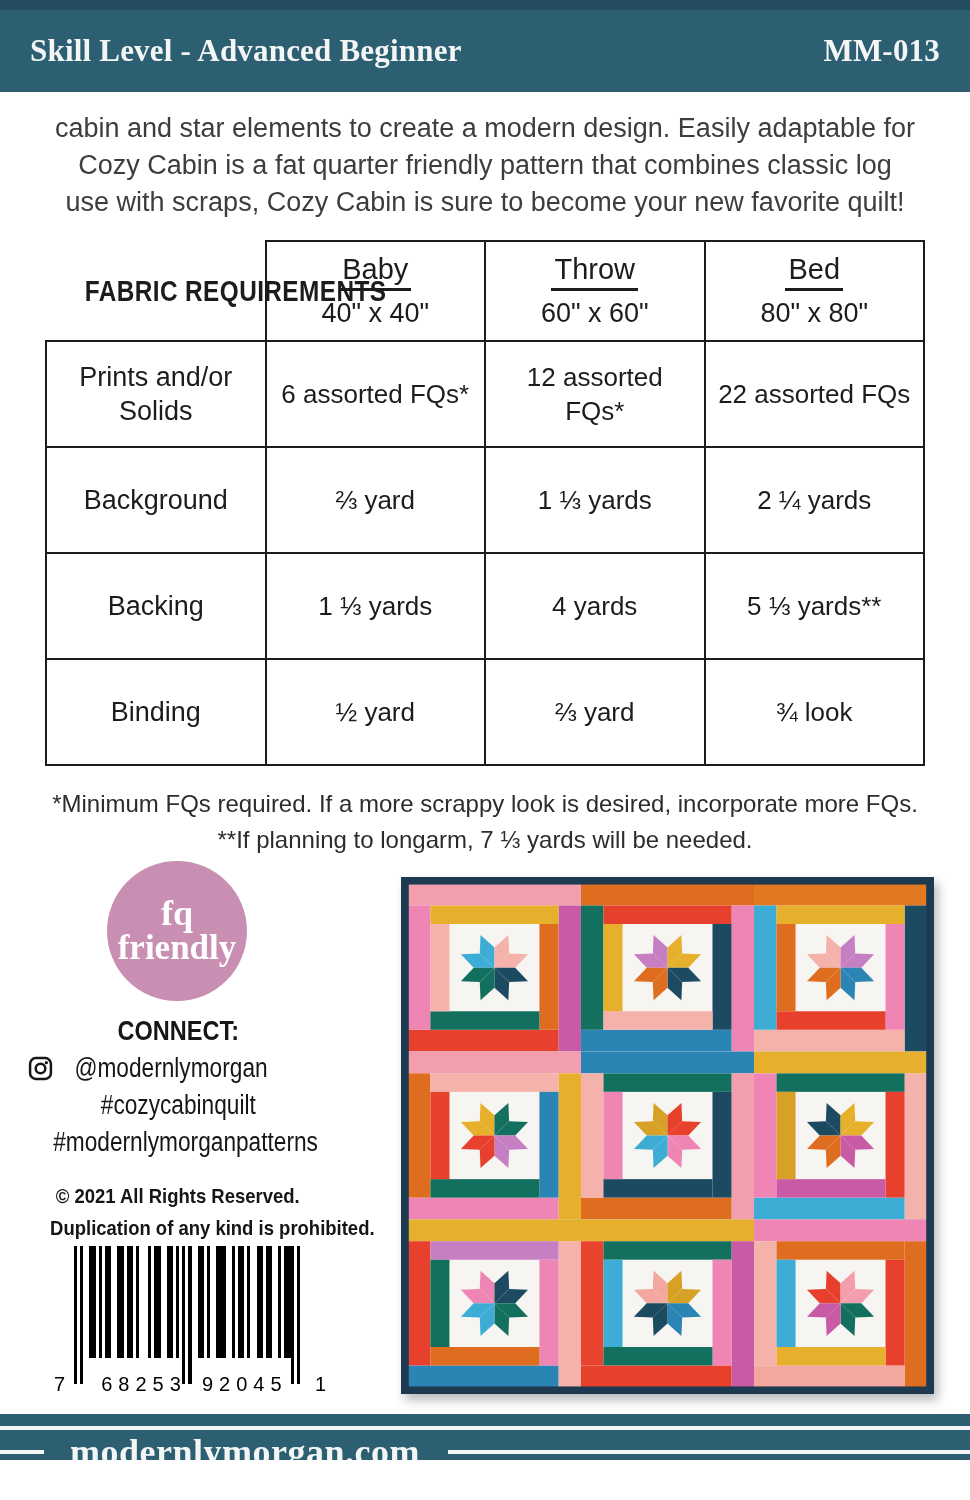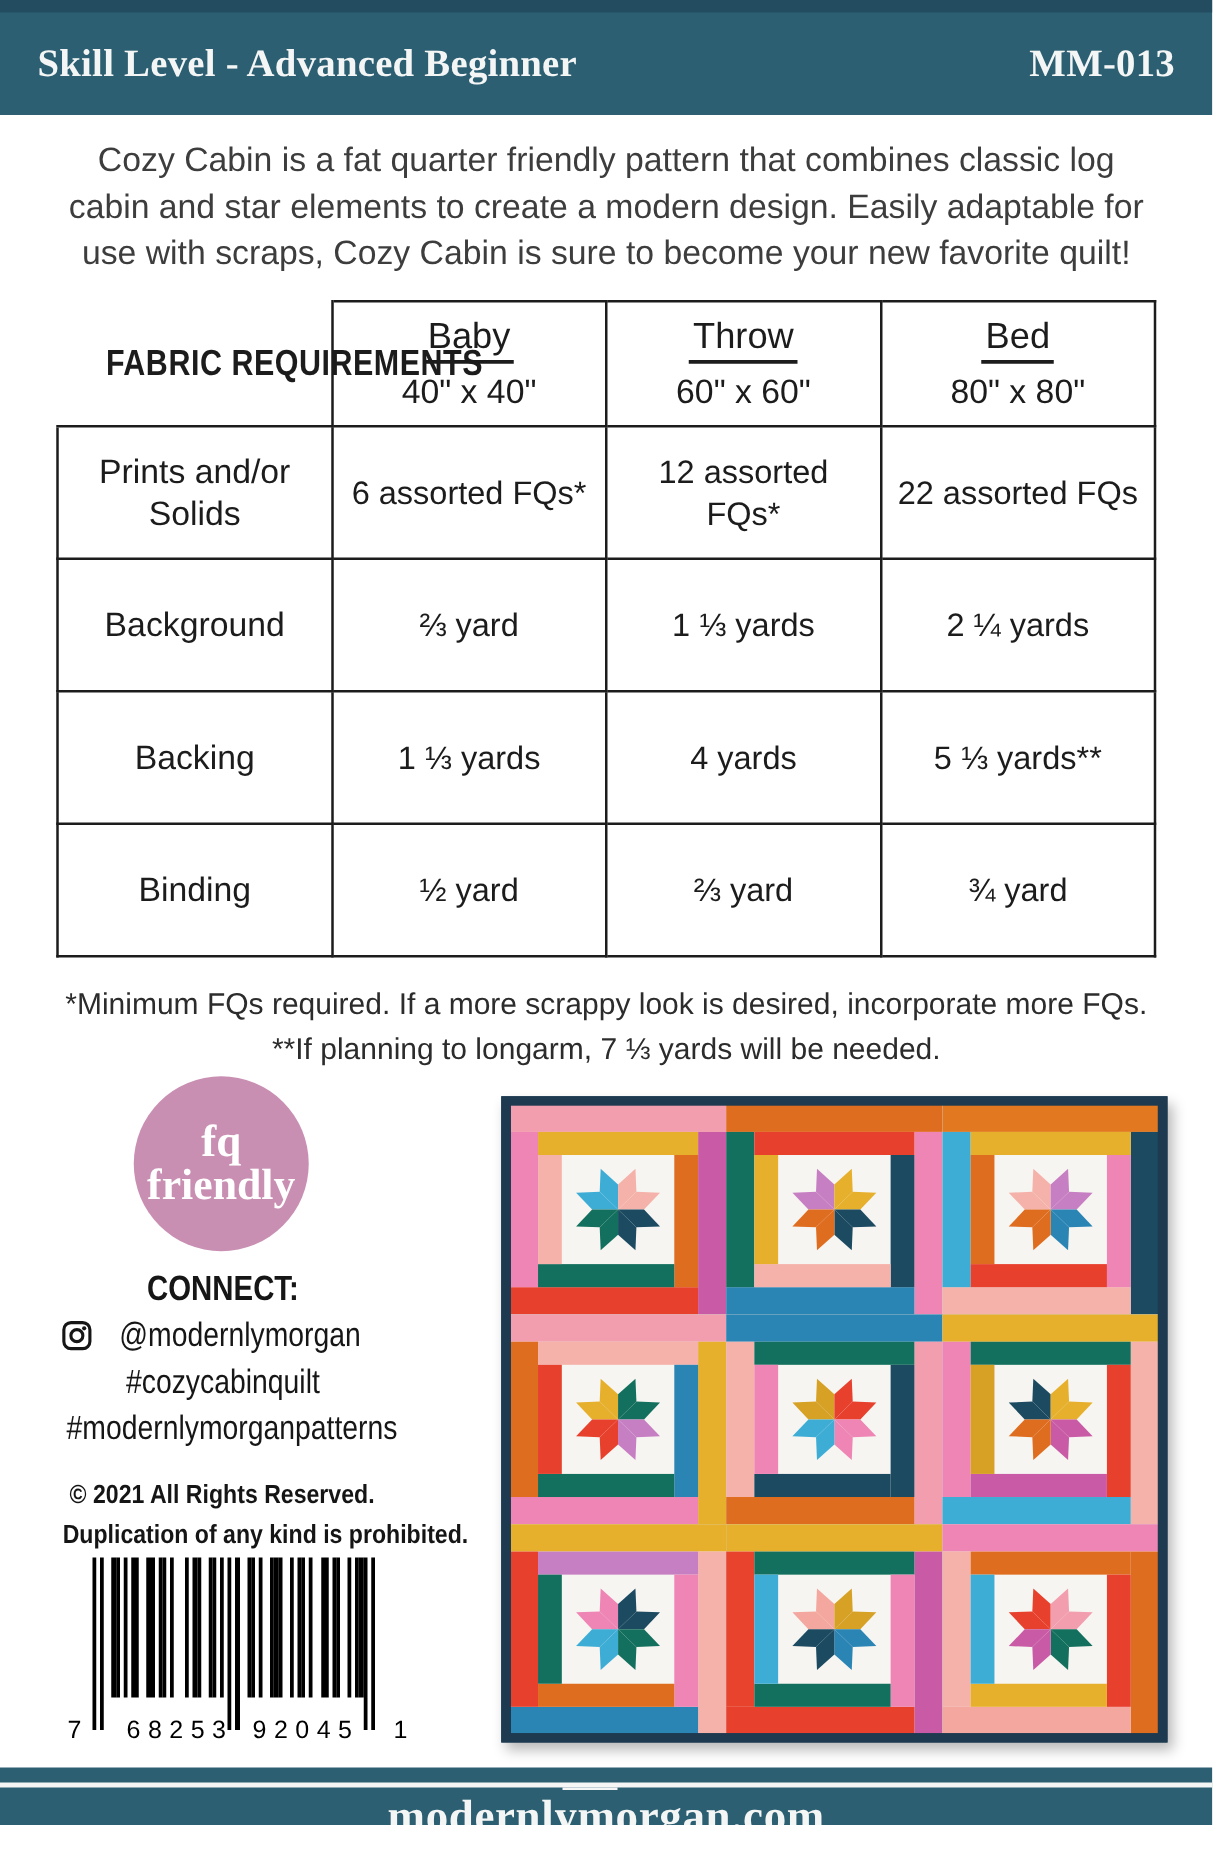--- a/index.html
+++ b/index.html
@@ -57,21 +57,21 @@
     border-radius:50%; display:flex; flex-direction:column;
     align-items:center; justify-content:center;
     font-family:"Liberation Serif", serif; font-weight:bold; color:#ffffff;
   }
   .fq-badge .l1 { font-size:36px; line-height:34px;text-align:center; }
   .fq-badge .l2 { font-size:35px; line-height:36px; }
   
   .connect { position:absolute; left:28px; top:1012px; width:300px; text-align:center; color:#161616; }
   .connect .heading { font-size:28px; font-weight:bold; line-height:38px; }
   .connect .line { font-size:27px; line-height:37px; }
-  .ig-row { display:flex; align-items:center; justify-content:center; gap:3px; }
+  .ig-row { display:flex; align-items:center; justify-content:flex-start; gap:3px; }
   .ig-icon { width:25px; height:25px; flex:0 0 auto; }
   
   .copyright { position:absolute; left:28px; top:1180px; width:300px; text-align:center; color:#151515; }
   .copyright .line { font-size:21px; line-height:32px; font-weight:bold; }
   .copyright .cond { transform:scaleX(0.88); }
   
   .barcode { position:absolute; left:62px; top:1246px; width:252px; height:150px; }
   .bars { position:absolute; left:12px; top:0; height:140px; display:flex; align-items:flex-start; }
   .bars .m { height:112px; }
   .bars .m.tall { height:138px; }
@@ -87,42 +87,42 @@
   
   .quilt {
     position:absolute; left:401px; top:877px; width:533px; height:517px;
     box-shadow:4px 6px 10px rgba(0,0,0,0.28);
     background:#1d3a50;
   }
   .quilt svg { display:block; width:533px; height:517px; }
   
   .bottom-bar { position:absolute; left:0; top:1414px; width:970px; height:86px; background:#2d5f72; }
   .pinstripe { position:absolute; left:0; top:12px; width:100%; height:4px; background:#f4f6f6; }
-  .bottom-row { position:absolute; left:0; top:16px; width:100%; height:44px; display:flex; align-items:center;flex-direction:column; }
+  .bottom-row { position:absolute; left:0; top:16px; width:100%; height:44px; display:flex; align-items:center; }
   .rule { height:4px; background:#f4f6f6; }
   .rule.short { width:44px; margin-right:26px; }
   .rule.long { flex:1; margin-left:28px; }
   .site { font-family:"Liberation Serif", serif; font-weight:bold; color:#f4f6f6; font-size:36px; letter-spacing:0.5px; }
 </style>
 </head>
 <body>
 
 <div class="page">
 
   <div class="top-bar">
     <div class="dark-edge"></div>
     <div class="top-bar-inner">
       <span class="bar-serif">Skill Level - Advanced Beginner</span>
       <span class="bar-serif">MM-013</span>
     </div>
   </div>
 
   <div class="intro">
+    <div>cabin and star elements to create a modern design.  Easily adaptable for</div>
     <div>Cozy Cabin is a fat quarter friendly pattern that combines classic log</div>
-    <div>cabin and star elements to create a modern design.  Easily adaptable for</div>
     <div>use with scraps, Cozy Cabin is sure to become your new favorite quilt!</div>
   </div>
 
   <div class="fabric-table-wrap">
     <table class="fabric-table">
       <tbody>
           <tr class="hdr">
         <th class="corner-cell">
           <span class="cond corner-text">FABRIC REQUIREMENTS</span>
         </th>
@@ -154,21 +154,21 @@
       <tr class="body-row">
         <th><span class="row-label">Backing</span></th>
         <td><span class="cell-value">1 ⅓ yards</span></td>
         <td><span class="cell-value">4 yards</span></td>
         <td><span class="cell-value">5 ⅓ yards**</span></td>
       </tr>
       <tr class="body-row">
         <th><span class="row-label">Binding</span></th>
         <td><span class="cell-value">½ yard</span></td>
         <td><span class="cell-value">⅔ yard</span></td>
-        <td><span class="cell-value">¾ yard</span></td>
+        <td><span class="cell-value">¾ look</span></td>
       </tr>
     </tbody>
       </table>
   </div>
 
   <div class="footnotes">
     <div>*Minimum FQs required.  If a more scrappy look is desired, incorporate more FQs.</div>
     <div>**If planning to longarm, 7 ⅓ yards will be needed.</div>
   </div>
 

